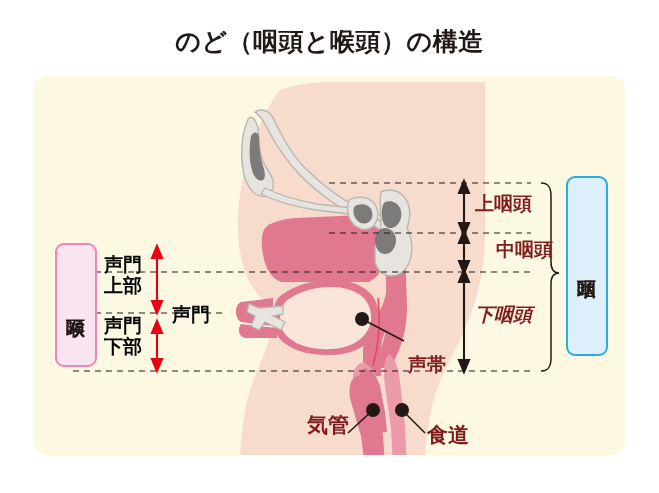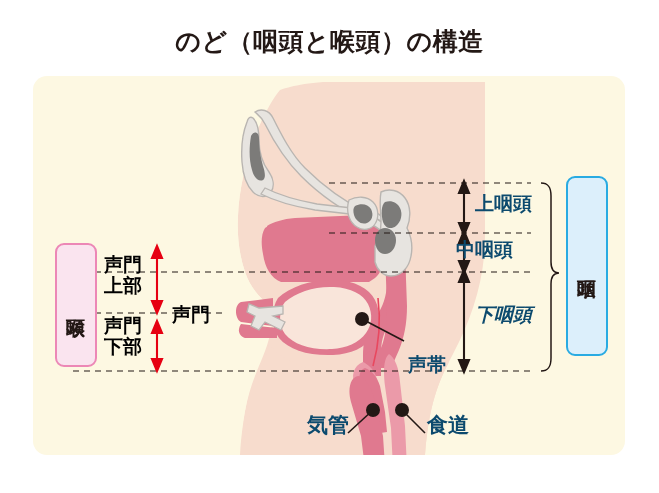--- a/index.html
+++ b/index.html
@@ -60,21 +60,21 @@
   }
 
   
   .lbl {
     position: absolute;
     white-space: nowrap;
     line-height: 1.08;
     color: #231815;
     font-weight: 700;
   }
-  .lbl-black { color: #0c4a6e; }
+  .lbl-black { color: #7f1d1d; }
   .lbl-red   { color: #000000; }
 
   .seg-label {
     font-size: 19px;
   }
   .tube-label {
     font-size: 21px;
   }
   .vocal-label {
     font-size: 19px;
@@ -446,35 +446,35 @@
   <div class="vbox" id="box-larynx">
     <span>喉頭</span>
   </div>
 
   <div class="vbox" id="box-pharynx">
     <span>咽頭</span>
   </div>
 
   <div class="lbl seg-label lbl-black" style="left:475px; top:194px;">上咽頭</div>
 
-  <div class="lbl seg-label lbl-black" style="left:456px; top:240px;font-family:Liberation Serif, serif;">中咽頭</div>
+  <div class="lbl seg-label lbl-black" style="left:496px; top:240px;font-family:Liberation Serif, serif;">中咽頭</div>
 
   <div class="lbl seg-label lbl-black" style="left:475px; top:305px;font-style:italic;">下咽頭</div>
 
   <div class="lbl red-stack lbl-red" style="left:104px; top:255px;">
     <div>声門</div>
     <div>上部</div>
   </div>
 
   <div class="lbl red-stack lbl-red" style="left:104px; top:316px;">
     <div>声門</div>
     <div>下部</div>
   </div>
 
   <div class="lbl red-single lbl-red" style="left:172px; top:305px;">声門</div>
 
   <div class="lbl vocal-label lbl-black" style="left:408px; top:331px;margin-top:24px;">声帯</div>
 
   <div class="lbl tube-label lbl-black" style="left:307px; top:414px;">気管</div>
 
-  <div class="lbl tube-label lbl-black" style="left:427px; top:414px;">食道</div>
+  <div class="lbl tube-label lbl-black" style="left:427px; top:424px;">食道</div>
 
 </div>
 
 </body></html>

